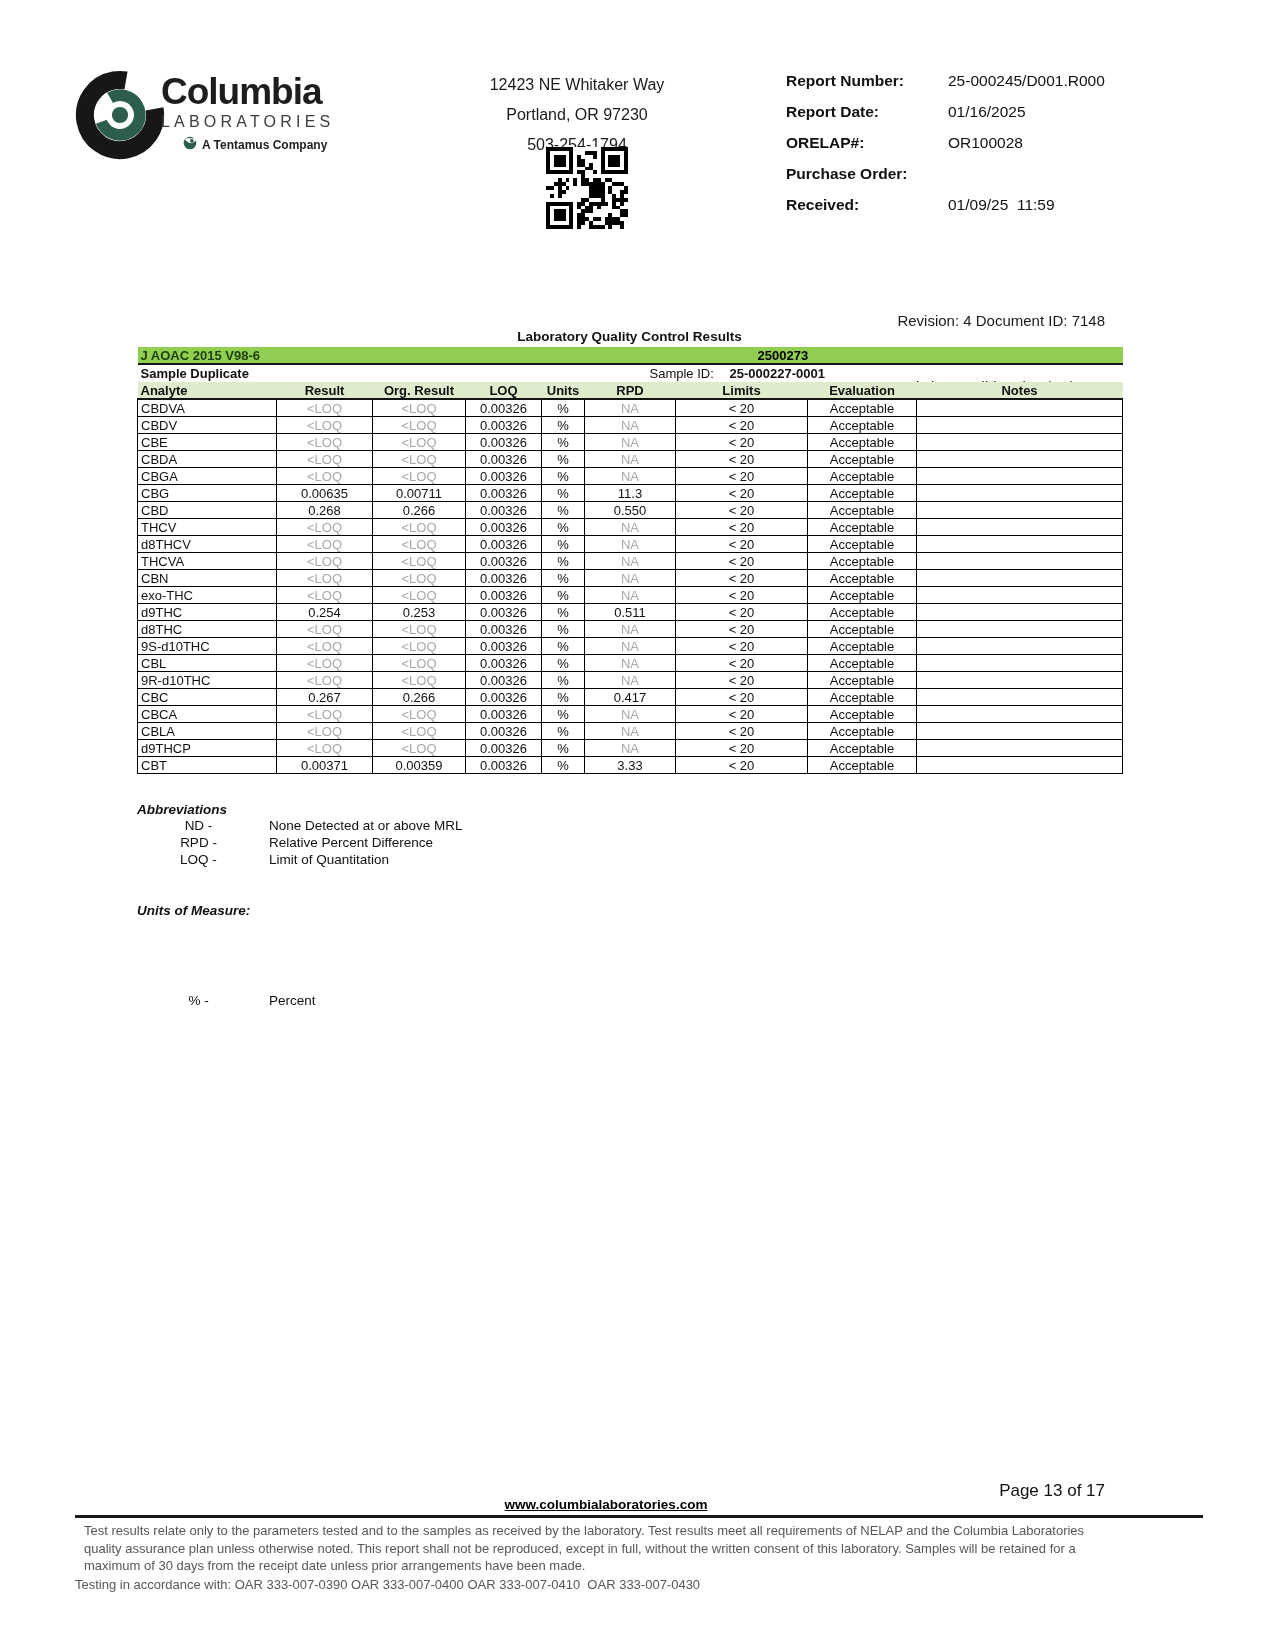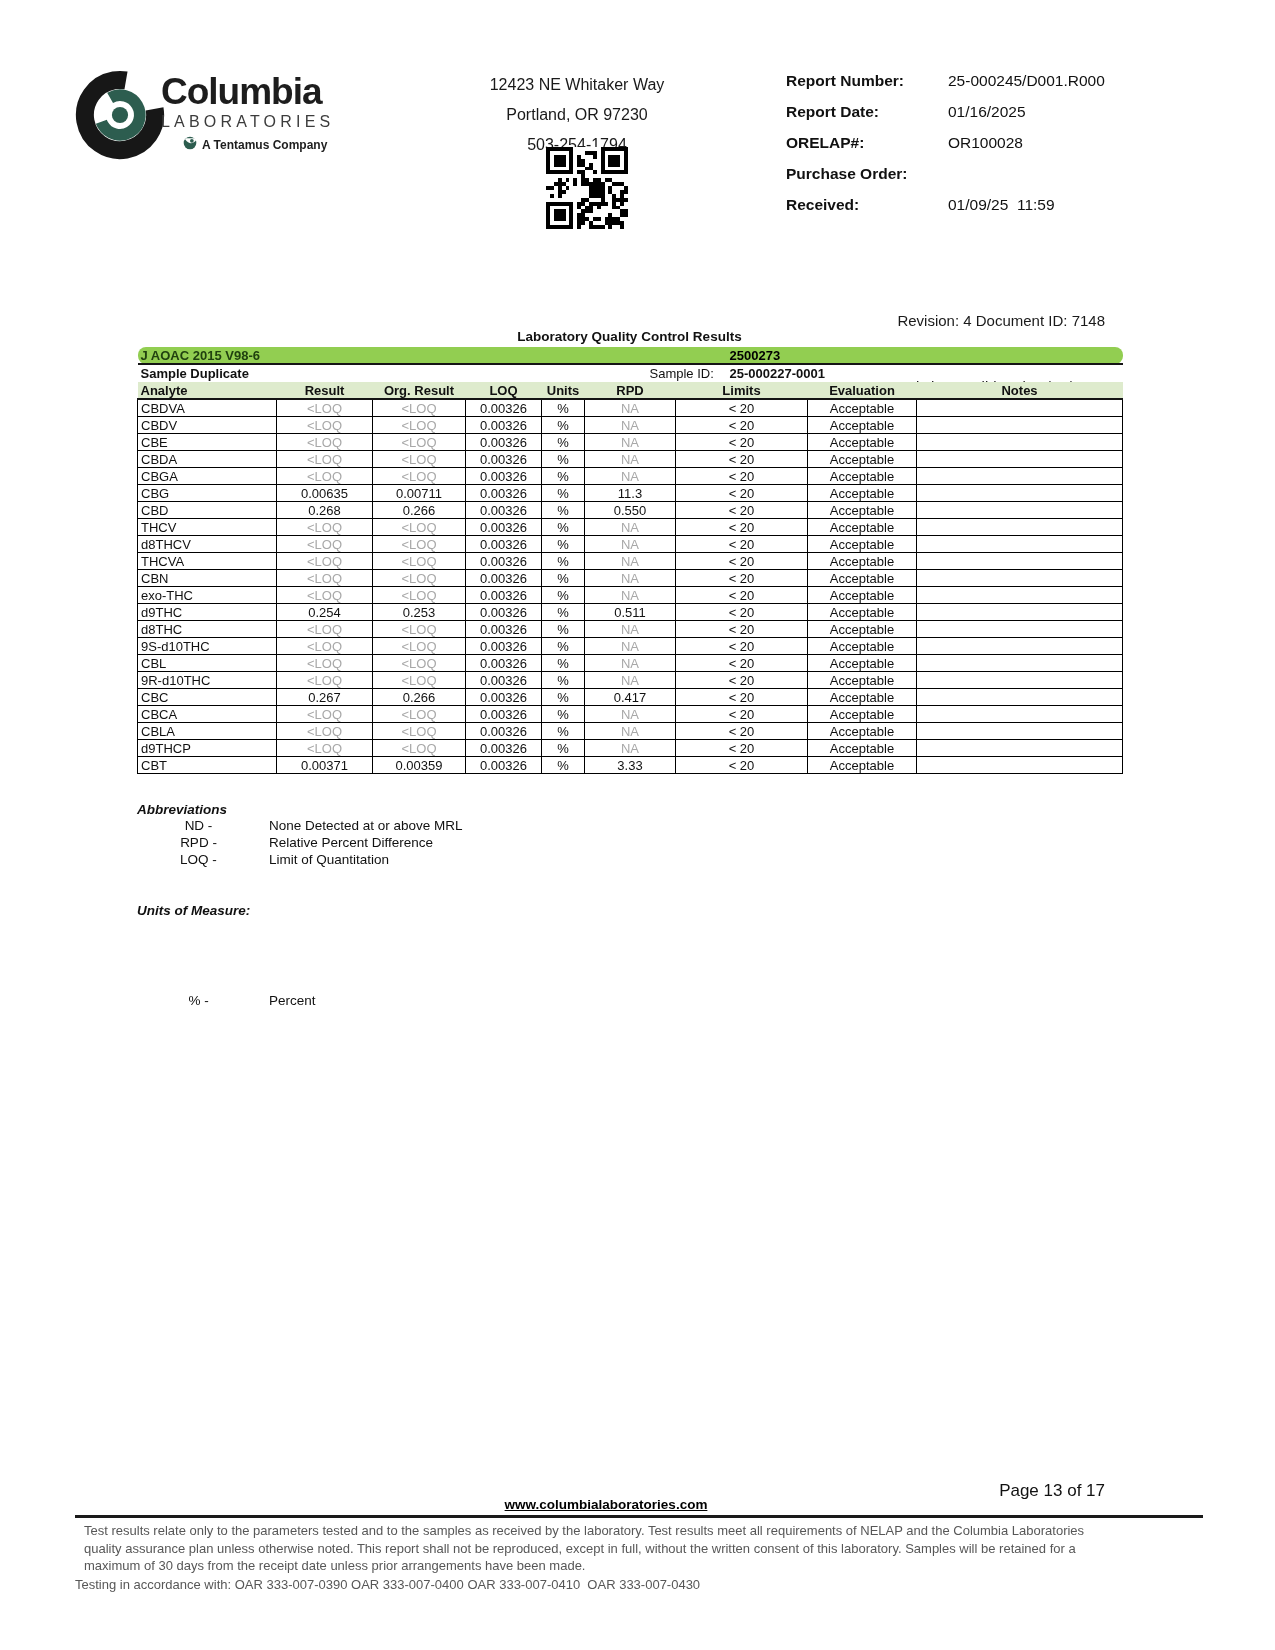--- a/index.html
+++ b/index.html
@@ -23,26 +23,26 @@
 
   .revision{position:absolute;right:170px;top:266px;text-align:right;
             font-size:15px;line-height:22px;color:#1a1a1a;white-space:pre;}
 
   
   .qc{position:absolute;left:137px;top:329px;width:985px;}
   .qc-title{text-align:center;font-size:13.5px;font-weight:bold;margin-bottom:3px;}
   table.qc-table{border-collapse:collapse;width:985px;table-layout:fixed;font-size:13px;}
   table.qc-table td,table.qc-table th{padding:0 2px;height:16px;overflow:hidden;white-space:nowrap;}
   tr.method-row td{background:#92CE51;border-bottom:2px solid #141414;font-weight:bold;
-                   color:#20410f;position:relative;height:16px;border-radius:8px;}
+                   color:#20410f;position:relative;height:16px;}
   tr.sample-row td{position:relative;height:17px;font-size:13px;}
   .abs{position:absolute;top:1px;}
   .method-name{left:3px;}
   .batch-label{left:520px;font-weight:bold;color:#000;margin-top:27px;}
-  .batch-value{left:592px;font-weight:bold;color:#000;}
+  .batch-value{left:620px;font-weight:bold;color:#000;}
   .sample-type{left:3px;font-weight:bold;}
   .sampleid-label{left:512px;font-weight:normal;}
   .sampleid-value{left:592px;font-weight:bold;}
   tr.cols-row th{background:#DEEBCD;border-bottom:2px solid #141414;font-weight:bold;
                  text-align:center;font-size:13px;}
   tr.cols-row th:first-child{text-align:left;padding-left:3px;}
   tbody.qc-body td{border:1.5px solid #000;text-align:center;}
   tbody.qc-body td.left{text-align:left;padding-left:3px;}
   tbody.qc-body td.muted{color:#a8a8a8;}
 

